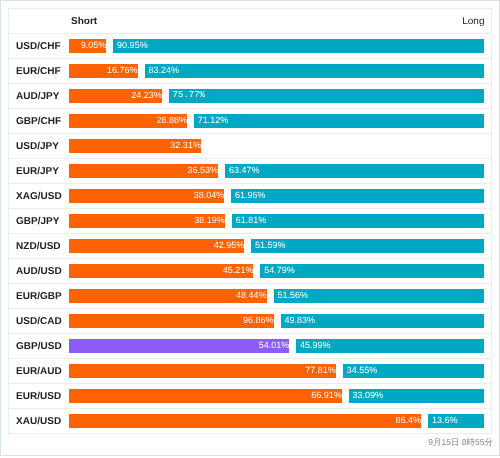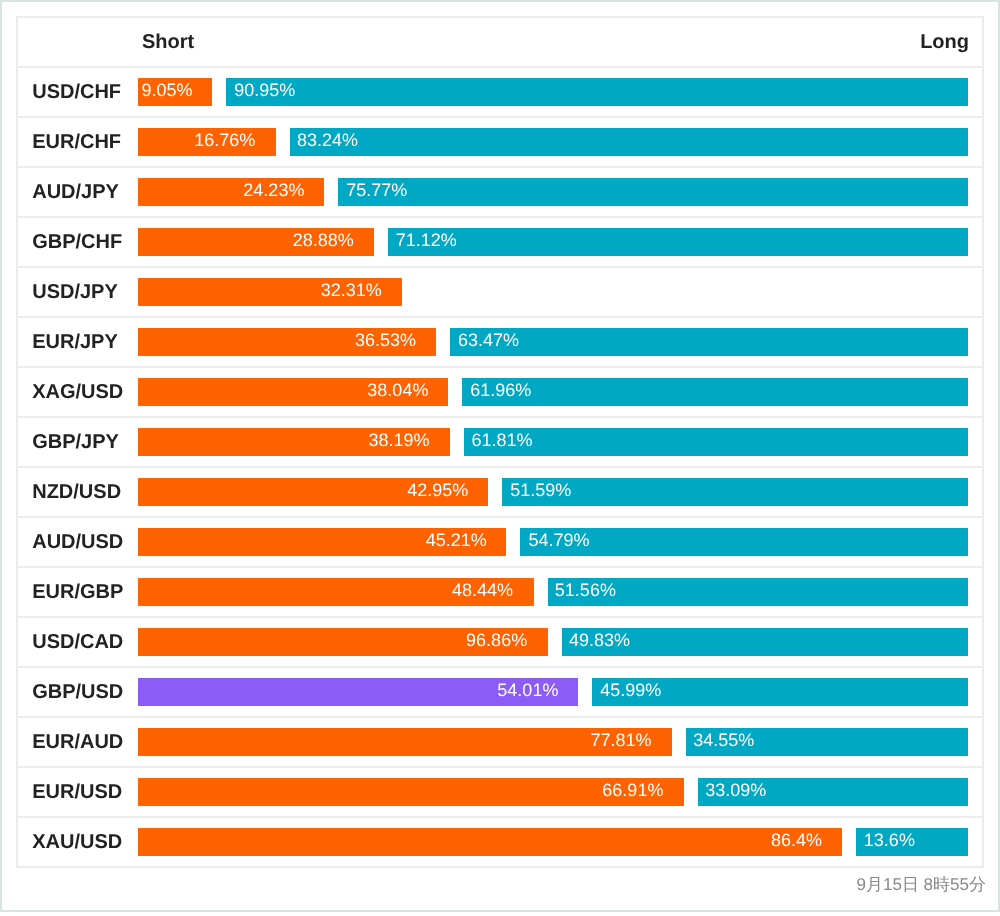--- a/index.html
+++ b/index.html
@@ -2,27 +2,27 @@
 <html><head>
 <meta charset="utf-8">
 <style>
   html,body{margin:0;padding:0;}
   *{box-sizing:border-box;}
   body{width:500px;height:458px;background:#ffffff;font-family:"Liberation Sans",sans-serif;-webkit-font-smoothing:antialiased;text-rendering:geometricPrecision;}
   .outer{position:absolute;left:0;top:0;width:500px;height:456px;border:1px solid #d9e3e3;background:#fff;box-sizing:border-box;}
   .card{position:absolute;left:7px;top:7px;width:484px;height:426px;border:1px solid #0369a1;box-sizing:border-box;}
   .hdr{position:absolute;left:0;top:0;right:0;height:24px;}
   .hdr .short{position:absolute;left:62.0px;top:6.5px;font-size:10px;font-weight:bold;color:#222;}
-  .hdr .long{position:absolute;right:6.5px;top:6.5px;font-size:10px;font-weight:bold;color:#222;}
+  .hdr .long{position:absolute;right:6.5px;top:6.5px;font-size:10px;font-weight:normal;color:#222;}
   .rows{position:absolute;left:0;top:24px;right:0;}
   .row{position:relative;height:25px;border-top:1px solid #ececec;}
   
   .pair{position:absolute;left:7.1px;top:7.6px;font-size:10px;font-weight:bold;color:#222;line-height:10px;}
   .bars{position:absolute;left:60.4px;top:4.85px;right:6.6px;height:14.3px;display:flex;}
-  .bs{background:#ff6200;color:#fff;font-size:9px;text-align:right;line-height:13.8px;padding-right:10px;box-sizing:border-box;overflow:hidden;white-space:nowrap;}
+  .bs{background:#ff6200;color:#fff;font-size:9px;text-align:right;line-height:13.8px;padding-right:0;box-sizing:border-box;overflow:hidden;white-space:nowrap;}
   .bl{background:#00a8c3;color:#fff;font-size:9px;text-align:left;line-height:13.8px;padding-left:3.9px;box-sizing:border-box;overflow:hidden;white-space:nowrap;margin-left:7px;}
   .ts{position:absolute;right:6px;top:435px;font-size:8.5px;color:#888;line-height:12px;}
 </style>
 </head>
 <body>
 
 <div class="outer" style="border-color: rgb(217, 227, 227);">
   <div class="card" style="border-color: rgb(236, 236, 236);">
     <div class="hdr">
       <span class="short" style="color: rgb(34, 34, 34);">Short</span>
@@ -40,21 +40,21 @@
           <span class="pair" style="color: rgb(34, 34, 34);">EUR/CHF</span>
           <div class="bars">
             <div class="bs" style="width: 68.2132px; background: rgb(255, 98, 0);"><span class="bv">16.76%</span></div>
             <div class="bl" style="width: 339.787px; background: rgb(0, 168, 195);"><span class="bv">83.24%</span></div>
           </div>
         </div>
         <div class="row" style="border-color: rgb(236, 236, 236);">
           <span class="pair" style="color: rgb(34, 34, 34);">AUD/JPY</span>
           <div class="bars">
             <div class="bs" style="width: 98.6161px; background: rgb(255, 98, 0);"><span class="bv">24.23%</span></div>
-            <div class="bl" style="width: 337px; background: rgb(0, 168, 195);"><span class="bv">75.77%</span></div>
+            <div class="bl" style="width: 337px; background: rgb(0, 168, 195); font-family: Liberation Mono, monospace;"><span class="bv">75.77%</span></div>
           </div>
         </div>
         <div class="row" style="border-color: rgb(236, 236, 236);">
           <span class="pair" style="color: rgb(34, 34, 34);">GBP/CHF</span>
           <div class="bars">
             <div class="bs" style="width: 117.542px; background: rgb(255, 98, 0);"><span class="bv">28.88%</span></div>
             <div class="bl" style="width: 290.458px; background: rgb(0, 168, 195);"><span class="bv">71.12%</span></div>
           </div>
         </div>
         <div class="row" style="border-color: rgb(236, 236, 236);">

